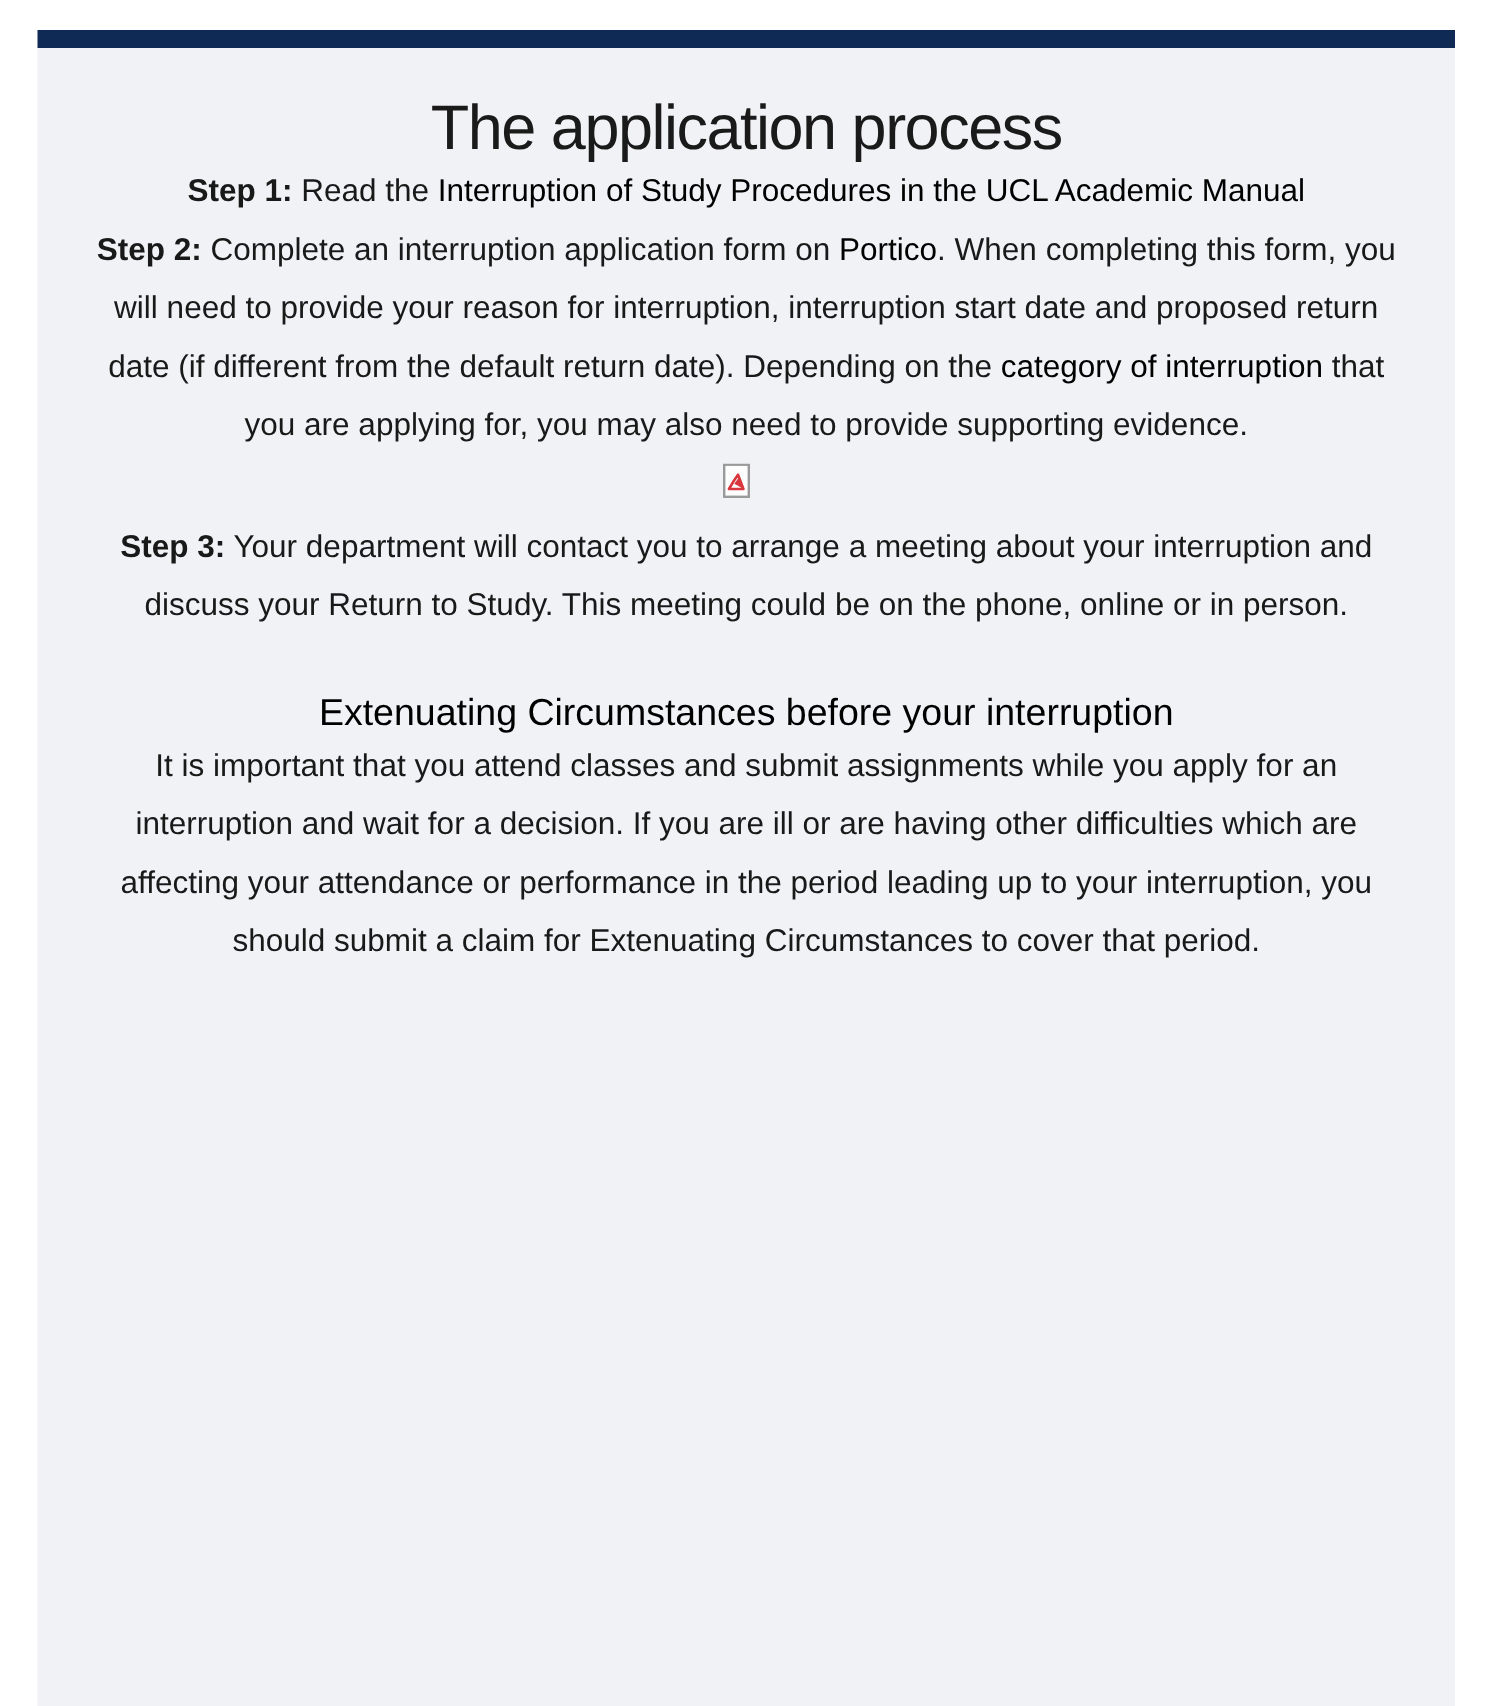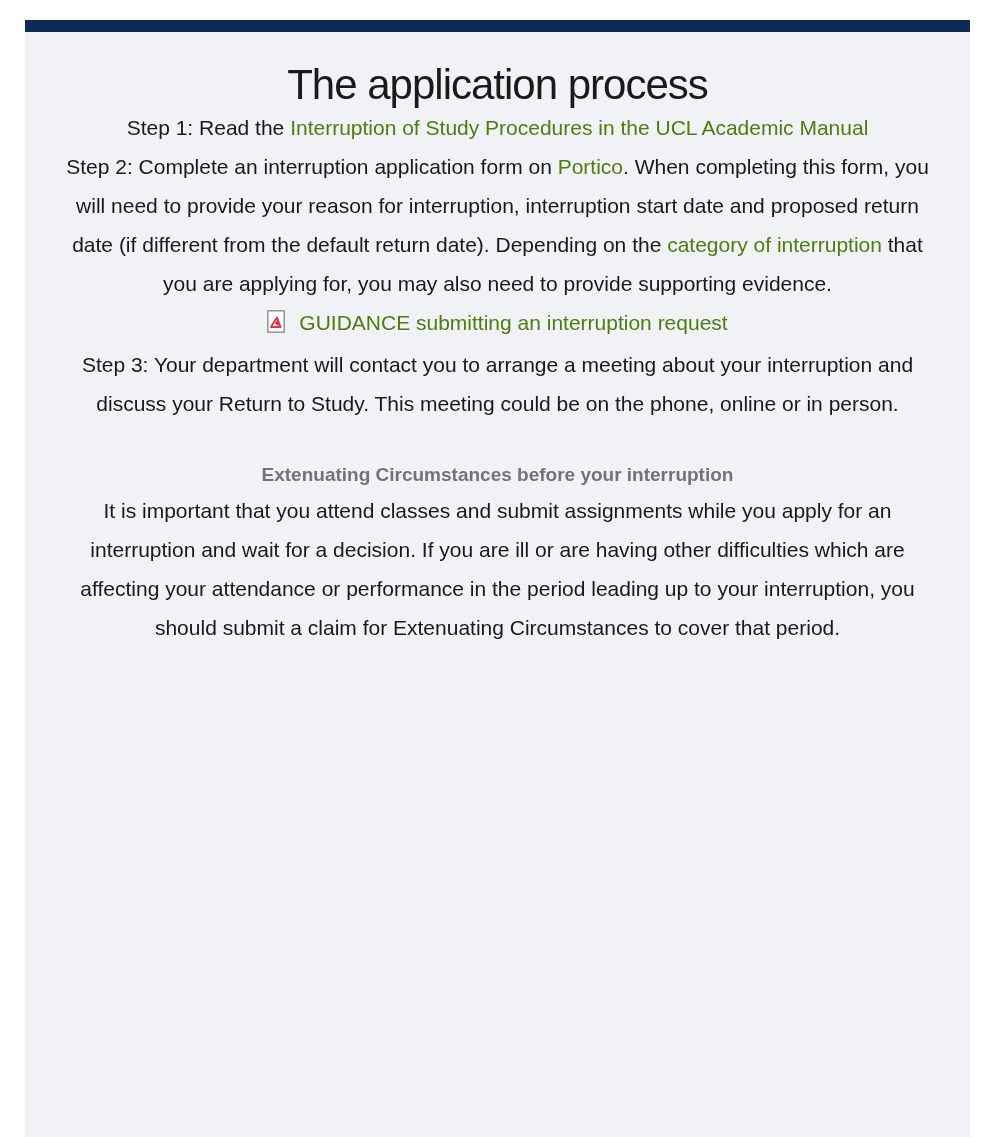--- a/index.html
+++ b/index.html
@@ -31,38 +31,38 @@
     letter-spacing: -1px;
     color: #1a1a1a;
   }
   p.para {
     margin: 0;
     font-size: 21px;
     line-height: 39px;
     color: #191919;
     max-width: 889px;
   }
-  p.para strong { font-weight: 400; }
+  p.para strong { font-weight: 700; }
   a.link {
-    color: #4d7c0f;
+    color: #000000;
     text-decoration: none;
     cursor: pointer;
   }
   .m-step1 { margin-top: 54px; }
   .m-step2 { margin-top: 36px; }
   .m-guidance { margin-top: 36px; }
   .m-step3 { margin-top: 4px; }
   .m-step4 { margin-top: 34px; }
   .m-step5 { margin-top: 34px; }
   h2.section-heading {
     margin: 36px 0 0 0;
-    font-size: 19px;
+    font-size: 25px;
     line-height: 32px;
-    font-weight: 700;
-    color: #737373;
+    font-weight: 400;
+    color: #000000;
   }
   .m-last { margin-top: 14px; }
   .pdf-icon {
     display: inline-block;
     vertical-align: -3px;
     margin-right: 14px;
   }
 </style>
 </head>
 <body>
@@ -72,21 +72,21 @@
   <h1 class="page-title">The application process</h1>
 
   <p class="para m-step1"><strong>Step 1:</strong><span> Read the </span><a class="link">Interruption of Study Procedures in the UCL Academic Manual</a></p>
 
   <p class="para m-step2"><strong>Step 2:</strong><span> Complete an interruption application form on </span><a class="link">Portico</a><span>. When completing this form, you will need to provide your reason for interruption, interruption start date and proposed return date (if different from the default return date). Depending on the </span><a class="link">category of interruption</a><span> that you are applying for, you may also need to provide supporting evidence.</span></p>
 
   <p class="para m-guidance"><span class="pdf-icon"><svg width="18" height="23" viewBox="0 0 18 23" aria-hidden="true">
           <rect x="0.8" y="0.8" width="16.4" height="21.4" fill="#fdfdfd" stroke="#9a9a9a" stroke-width="1.6"></rect>
           <path d="M4 17 C6.5 12.5, 8.5 9.5, 10 7.5 L13.6 17 Z" fill="none" stroke="#d8383d" stroke-width="1.8" stroke-linejoin="round"></path>
           <path d="M7.5 13.5 L13 16.5 L10.5 9.5 Z" fill="#d8383d"></path>
-        </svg></span><a class="link">GUIDANCE submitting an interruption request</a></p>
+        </svg></span></p>
 
   <p class="para m-step3"><strong>Step 3:</strong><span> Your department will contact you to arrange a meeting about your interruption and discuss your Return to Study. This meeting could be on the phone, online or in person.</span></p>
 
 
 
   <h2 class="section-heading">Extenuating Circumstances before your interruption</h2>
 
   <p class="para m-last">It is important that you attend classes and submit assignments while you apply for an interruption and wait for a decision. If you are ill or are having other difficulties which are affecting your attendance or performance in the period leading up to your interruption, you should submit a claim for Extenuating Circumstances to cover that period.</p>
 
 </div>

